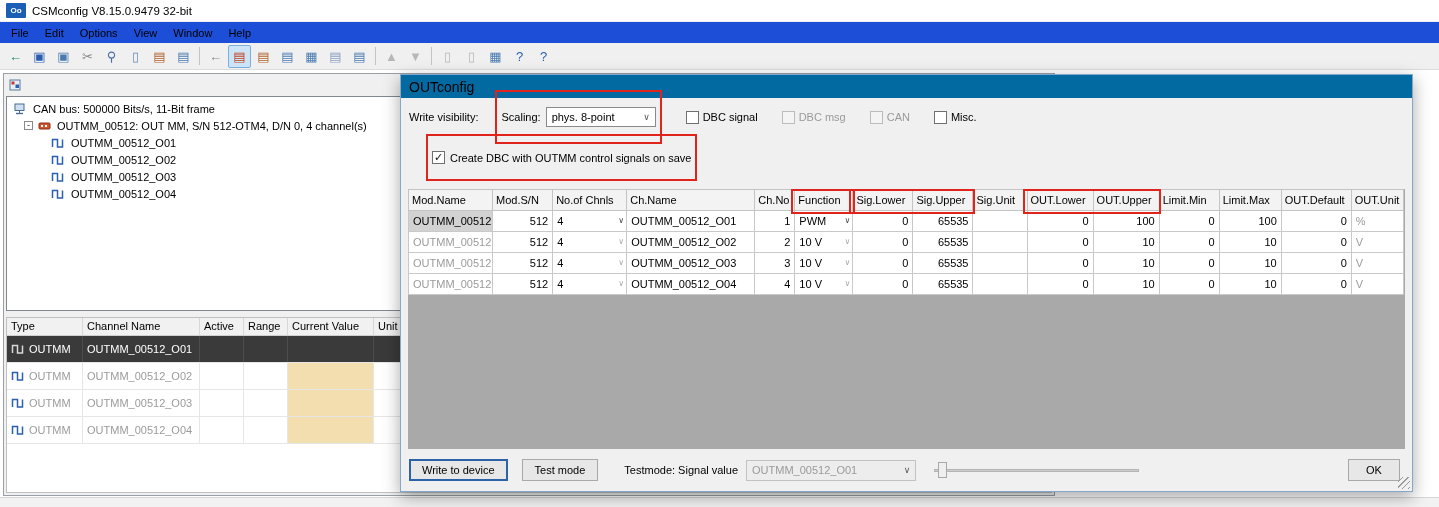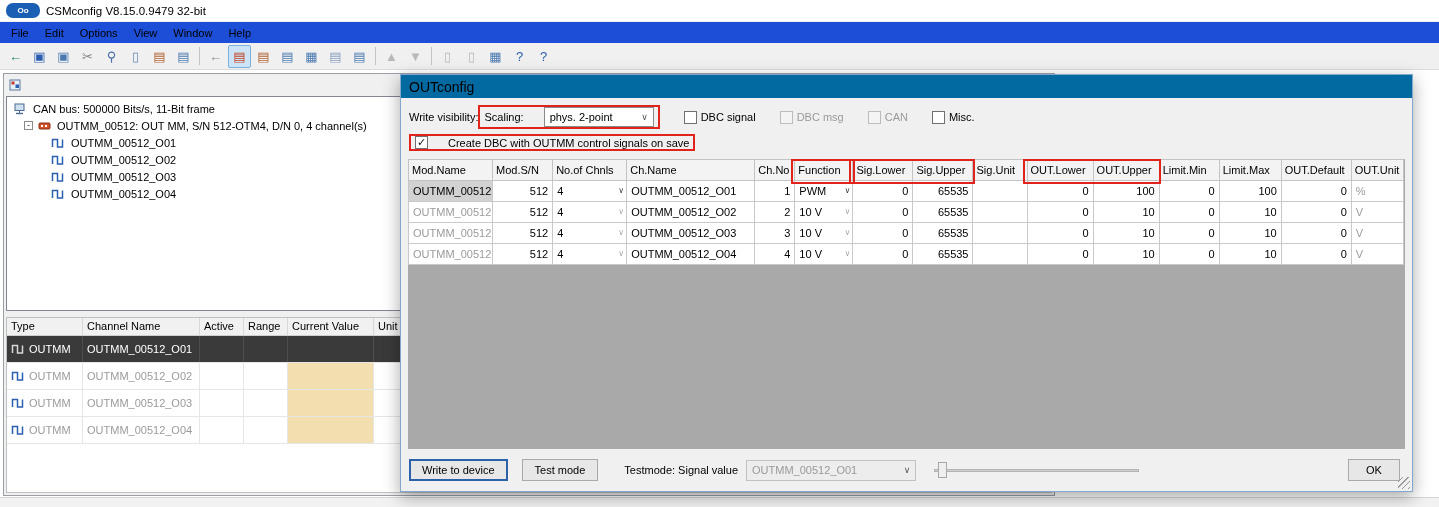--- a/index.html
+++ b/index.html
@@ -1,21 +1,21 @@
 <!DOCTYPE html>
 <html><head>
 <meta charset="utf-8">
 <style>
   *{box-sizing:border-box;margin:0;padding:0}
   body{margin:0;background:#c8c8c8;font-family:"Liberation Sans",sans-serif}
   .app{position:relative;width:1439px;height:507px;background:#fff;overflow:hidden;font-size:11px;color:#000}
 
   
   .titlebar{height:22px;background:#fff;display:flex;align-items:center;padding-left:6px;gap:6px;border-bottom:1px solid #f0f0f0}
-  .app-icon{width:34px;height:15px;border-radius:7px;background:#1b5fb5;color:#fff;font-size:8px;font-weight:bold;display:flex;align-items:center;justify-content:center}
+  .app-icon{width:20px;height:15px;border-radius:1px;background:#1b5fb5;color:#fff;font-size:8px;font-weight:bold;display:flex;align-items:center;justify-content:center}
   .title-text{font-size:11.5px}
   .menubar{height:21px;background:#1d4ed8;display:flex;align-items:stretch;padding-left:3px}
   .menu-item{padding:3px 8px;display:flex;align-items:center;cursor:default}
   .toolbar{height:27px;background:#f0f0f0;border-bottom:1px solid #dcdcdc;display:flex;align-items:center;padding-left:4px;gap:1px}
   .tb-btn{width:23px;height:23px;display:flex;align-items:center;justify-content:center;border:1px solid transparent;border-radius:2px}
   .tb-btn.selected{background:#cde4f7;border-color:#7ab0dd}
   .tb-glyph{font-size:13px;line-height:1}
   .tb-sep{width:1px;height:18px;background:#c4c4c4;margin:0 3px}
 
   .workarea{position:relative;height:427px;background:#fff}
@@ -41,21 +41,21 @@
   .crow.selected .ccell{border-right-color:#4d4d4d}
   .ccell.gray,.tlabel.gray{color:#9b9b9b}
   .ccell.tan{background:#f3deb0}
 
   
   .dialog{position:absolute;left:400px;top:4px;width:1013px;height:418px;background:#f0f0f0;border:1px solid #84a7cc;box-shadow:0 5px 16px rgba(0,0,0,.35);display:flex;flex-direction:column}
   .dialog-titlebar{height:23px;background:#0369a1;display:flex;align-items:center;padding-left:8px;font-size:14px;flex:0 0 auto}
   .ctrl-row1{display:flex;align-items:center;margin:6px 8px 0;height:26px;flex:0 0 auto}
   .ctrl-row2{margin:4px 8px 8px;display:flex;flex:0 0 auto}
   .lbl{white-space:nowrap}
-  .red-box{border:2px solid #e0241c;display:inline-flex;align-items:center;gap:20px;padding:0 4px;margin-left:0}
+  .red-box{border:2px solid #e0241c;display:inline-flex;align-items:center;gap:5px;padding:15px 4px;margin-left:17px}
   .select{background:#fff;border:1px solid #8a8a8a;height:20px;display:inline-flex;align-items:center;padding-left:5px;width:110px;justify-content:space-between}
   .chev{width:16px;text-align:center;color:#555;font-size:9px}
   .cbg{display:inline-flex;align-items:center}
   .cb-item{display:inline-flex;align-items:center;gap:4px;margin-left:24px}
   .checkbox{flex:0 0 auto;width:13px;height:13px;border:1px solid #707070;background:#fff;font-size:11px;line-height:11px;text-align:center;color:#111}
   .cb-item.disabled .checkbox{border-color:#bcbcbc;background:#f4f4f4}
   .cb-item.disabled .cb-label{color:#9a9a9a}
 
   .grid-area{flex:1;margin:0 7px 6px;background:#a9a9a9;position:relative;overflow:hidden}
   table.dlg{border-collapse:collapse;width:996px;background:#fff;table-layout:fixed;font-size:11px}
@@ -301,21 +301,21 @@
     <div class="dialog">
       <div class="dialog-titlebar">
         <span>OUTconfig</span>
       </div>
 
       <div class="ctrl-row1">
         <span class="lbl">Write visibility:</span>
         <span class="red-box">
           <span class="lbl">Scaling:</span>
           <span class="select">
-            <span>phys. 2-point</span>
+            <span>phys. 8-point</span>
             <span class="chev">∨</span>
           </span>
         </span>
         <span class="cbg">
             <span class="cb-item">
               <span class="checkbox"></span>
               <span class="cb-label">DBC signal</span>
             </span>
             <span class="cb-item disabled">
               <span class="checkbox"></span>

